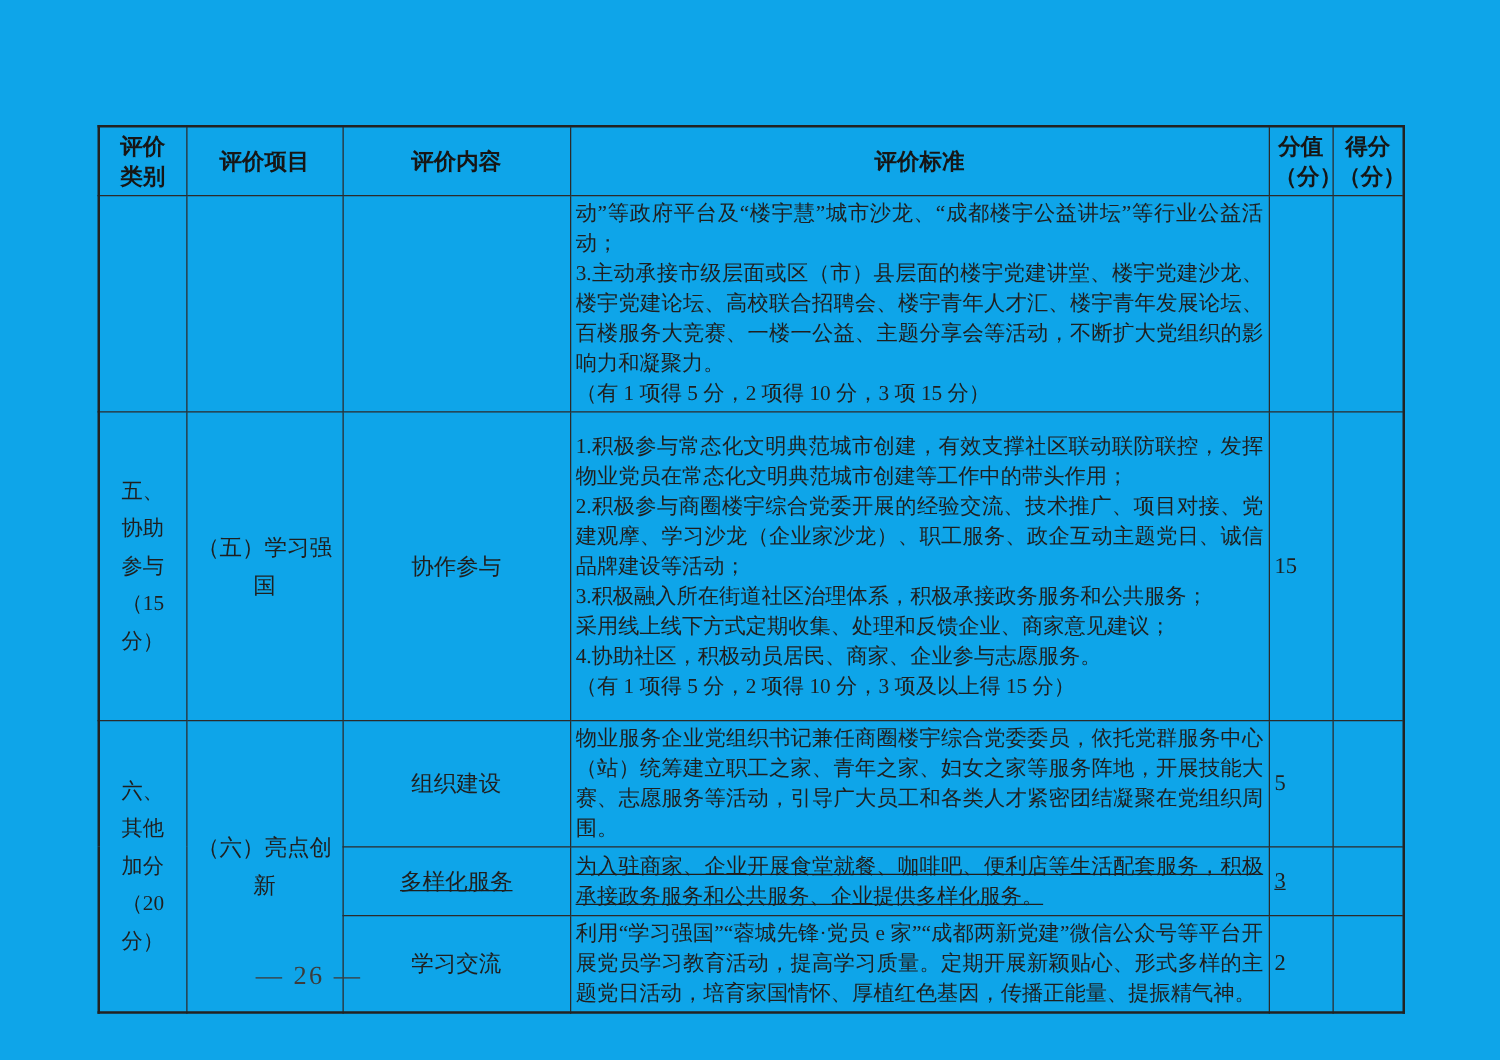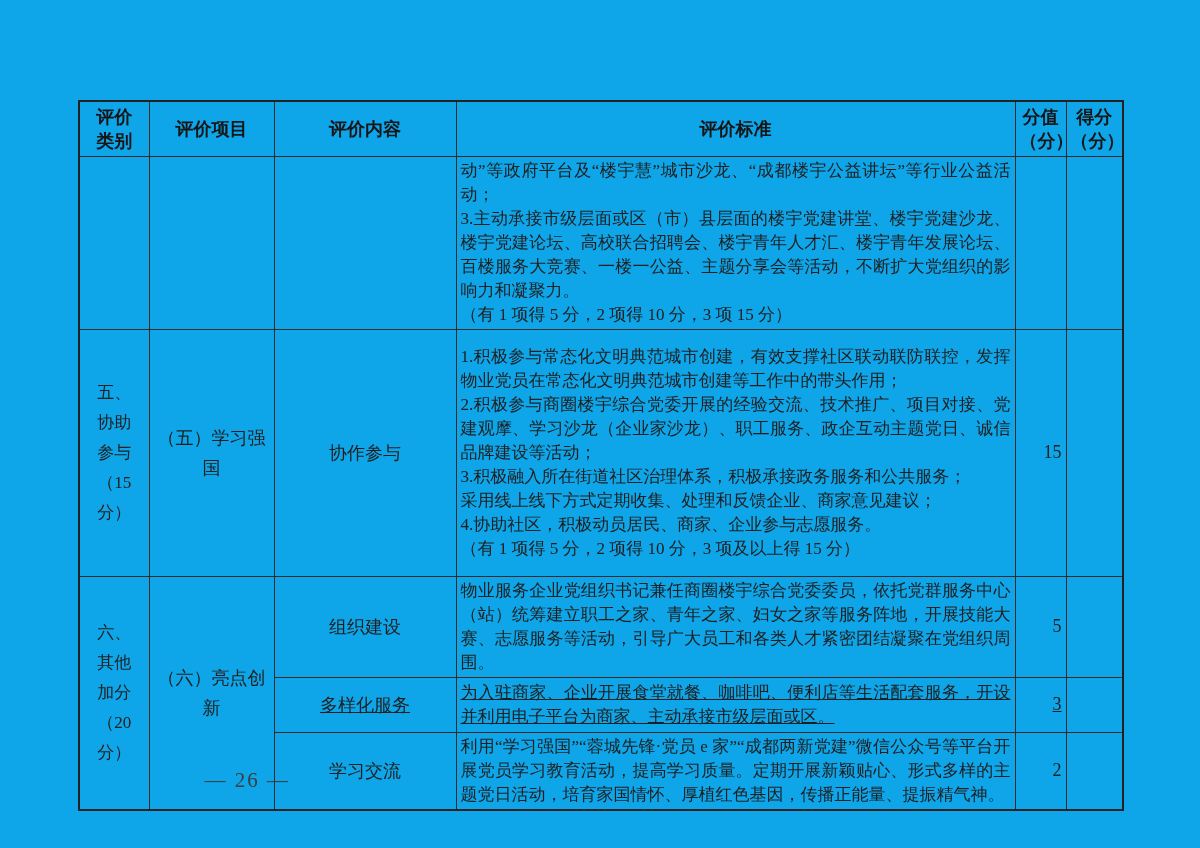--- a/index.html
+++ b/index.html
@@ -57,21 +57,21 @@
     padding:2px 1px;
   }
   td.cell-standard{
     text-align:justify;
     font-size:17px;
     line-height:24px;
     white-space:pre-line;
     padding:3px 6px;
   }
   td.cell-score{
-    text-align:right;
+    text-align:left;
     font-size:18px;
   }
   tr.r-header{height:55px;}
   tr.r-cont{height:135px;margin-left:40px;}
   tr.r-five{height:247px;}
   tr.r-six-a{height:100px;}
   tr.r-six-b{height:55px;text-decoration:underline;}
   tr.r-six-c{height:76px;}
 
   .page-number{
@@ -147,21 +147,21 @@
 （20分）</td>
       <td class="cell-center" rowspan="3">（六）亮点创新</td>
       <td class="cell-center">组织建设</td>
       <td class="cell-standard">物业服务企业党组织书记兼任商圈楼宇综合党委委员，依托党群服务中心（站）统筹建立职工之家、青年之家、妇女之家等服务阵地，开展技能大赛、志愿服务等活动，引导广大员工和各类人才紧密团结凝聚在党组织周围。</td>
       <td class="cell-score">5</td>
       <td class="cell-score"></td>
     </tr>
 
     <tr class="r-six-b">
       <td class="cell-center">多样化服务</td>
-      <td class="cell-standard">为入驻商家、企业开展食堂就餐、咖啡吧、便利店等生活配套服务，开设并利用电子平台为商家、主动承接市级层面或区。</td>
+      <td class="cell-standard">为入驻商家、企业开展食堂就餐、咖啡吧、便利店等生活配套服务，积极承接政务服务和公共服务、企业提供多样化服务。</td>
       <td class="cell-score">3</td>
       <td class="cell-score"></td>
     </tr>
 
     <tr class="r-six-c">
       <td class="cell-center">学习交流</td>
       <td class="cell-standard">利用“学习强国”“蓉城先锋·党员 e 家”“成都两新党建”微信公众号等平台开展党员学习教育活动，提高学习质量。定期开展新颖贴心、形式多样的主题党日活动，培育家国情怀、厚植红色基因，传播正能量、提振精气神。</td>
       <td class="cell-score">2</td>
       <td class="cell-score"></td>
     </tr>

